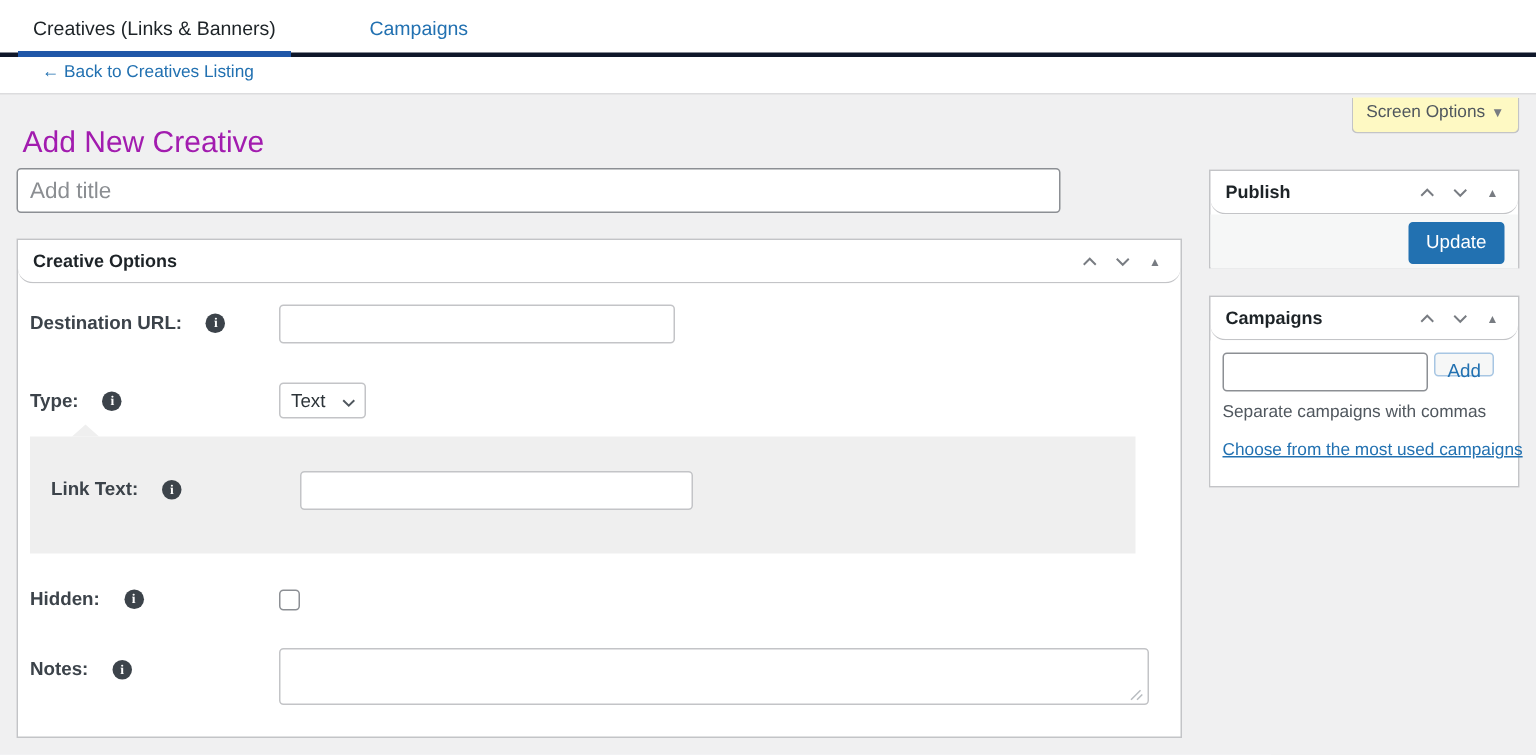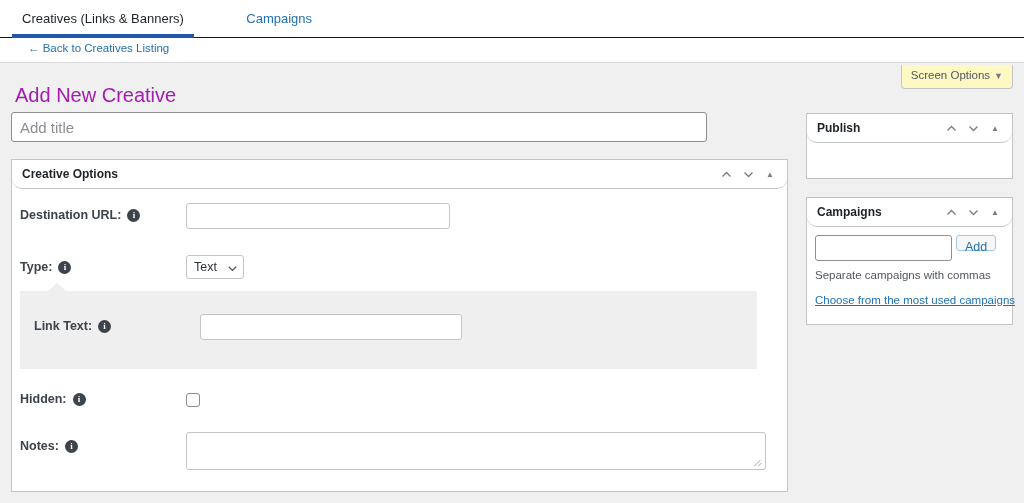--- a/index.html
+++ b/index.html
@@ -10,21 +10,21 @@
     background: #f0f0f1;
     font-family: "Liberation Sans", sans-serif;
     color: #3c434a;
   }
   .screen { position: relative; width: 1024px; height: 503px; background: #f0f0f1; }
 
   
   .navtabs {
     position: absolute; left: 0; top: 0; width: 1024px; height: 38px;
     background: #fff;
-    border-bottom: 1px solid #0f172a;
+    border-bottom: 3px solid #0f172a;
     padding-left: 12px;
   }
   .navtab {
     display: inline-block;
     font-size: 13px;
     line-height: 37px;
     color: #2271b1;
     padding: 0 10px;
     margin-right: 38px;
     cursor: pointer;
@@ -136,21 +136,21 @@
   #creative-options-box { left: 11px; top: 159px; width: 777px; height: 333px; }
 
   .cob-inner { position: relative; width: 100%; height: 302px; }
 
   .field-label {
     position: absolute;
     font-size: 12.5px;
     font-weight: bold;
     color: #3c434a;
     white-space: nowrap;
-    display: flex; align-items: center; gap: 6px;
+    display: flex; align-items: center; gap: 16px;
   }
   .info-icon {
     display: inline-flex;
     width: 13px; height: 13px;
     border-radius: 50%;
     background: #3c434a;
     color: #fff;
     font-size: 9px;
     font-weight: bold;
     font-family: "Liberation Serif", serif;
@@ -419,20 +419,23 @@
         <span class="ctrl-btn">
           <svg class="chev" width="13" height="13" viewBox="0 0 13 13" aria-hidden="true">
             <path d="M2.5 4.5 L6.5 8.5 L10.5 4.5" fill="none" stroke="#787c82" stroke-width="1.3"></path>
           </svg>
         </span>
         <span class="ctrl-btn">
           <span class="tri-toggle">▲</span>
         </span>
       </div>
     </div>
+    <div class="publish-body">
+      <button class="btn-primary">Update</button>
+    </div>
   </div>
 
   <div class="postbox" id="campaigns-box">
     <div class="postbox-header">
       <span class="postbox-title">Campaigns</span>
       <div class="postbox-controls">
         <span class="ctrl-btn">
           <svg class="chev" width="13" height="13" viewBox="0 0 13 13" aria-hidden="true">
             <path d="M2.5 8.5 L6.5 4.5 L10.5 8.5" fill="none" stroke="#787c82" stroke-width="1.3"></path>
           </svg>

